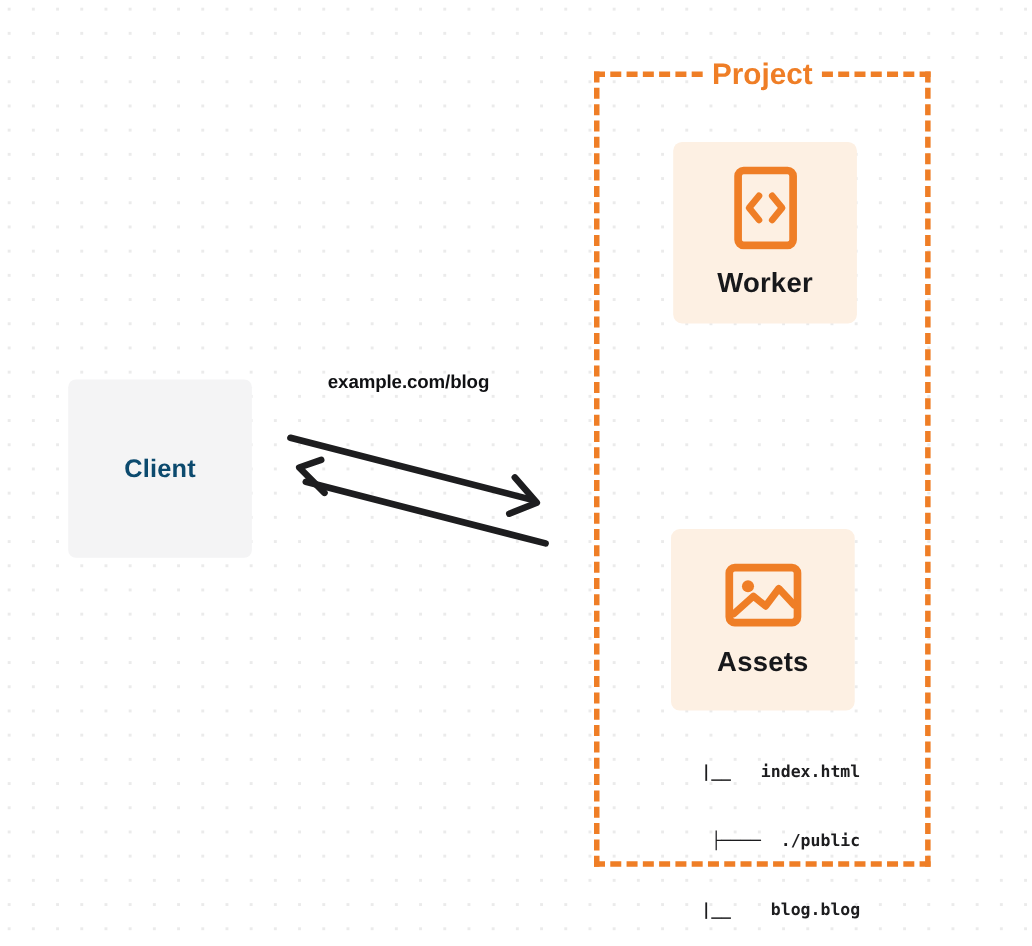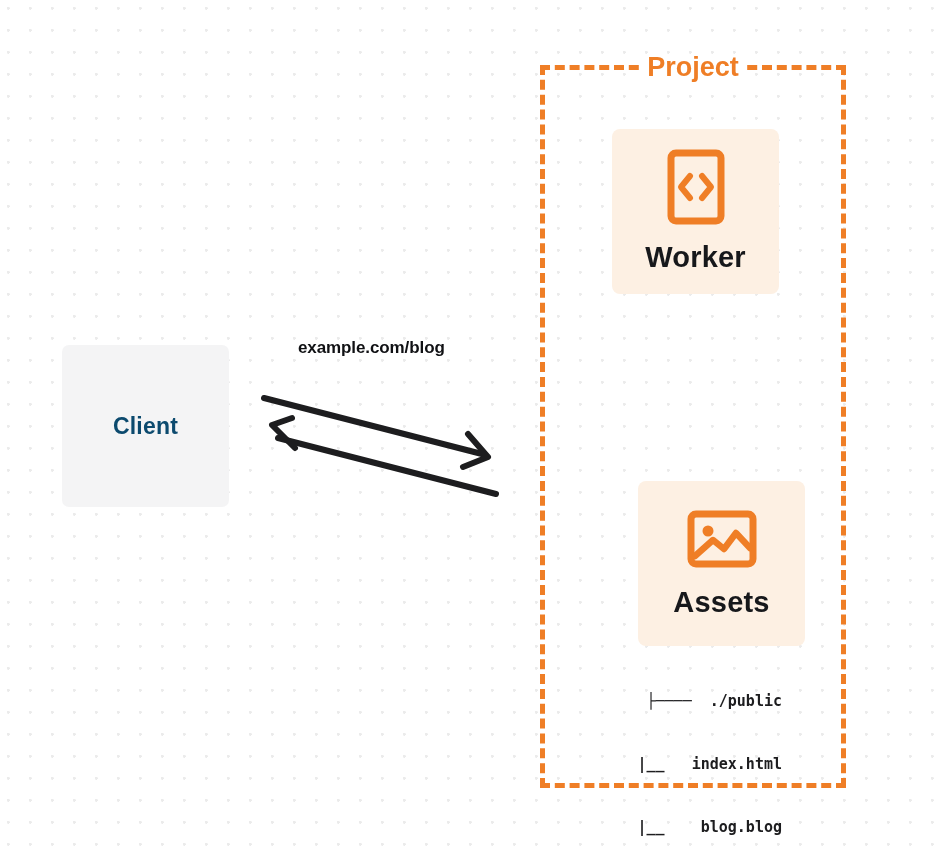--- a/index.html
+++ b/index.html
@@ -97,28 +97,28 @@
     width: 167px;
     height: 165px;
     background: #fdf0e3;
     border-radius: 8px;
     display: flex;
     flex-direction: column;
     align-items: center;
     justify-content: center;
   }
   .card-worker { left: 612px; top: 129px; }
-  .card-assets { left: 638px; top: 481px; text-align: center; }
+  .card-assets { left: 610px; top: 481px; text-align: center; }
 
   .card-icon {
     display: block;
     margin-bottom: 16px;
   }
   .card-label {
-    font-size: 29px;
+    font-size: 25px;
     font-weight: bold;
     color: #17181b;
     letter-spacing: 0.2px;
   }
 
   
   .file-tree {
     position: absolute;
     left: 586px;
     top: 649px;
@@ -173,19 +173,19 @@
   <div class="service-card card-assets">
     <svg class="card-icon" width="70" height="62" viewBox="0 0 70 62">
       <rect x="4" y="6" width="62" height="50" rx="5" ry="5" fill="none" stroke="#ef7e26" stroke-width="7"></rect>
       <circle cx="21" cy="23" r="5.5" fill="#ef7e26"></circle>
       <polyline points="8,48 26,32 37,41 49,25 63,40" fill="none" stroke="#ef7e26" stroke-width="6.5" stroke-linecap="round" stroke-linejoin="round"></polyline>
     </svg>
     <span class="card-label">Assets</span>
   </div>
 
   <div class="file-tree">
+    <span class="tree-row">   |__   index.html</span>
     <span class="tree-row">├────  ./public</span>
-    <span class="tree-row">   |__   index.html</span>
     <span class="tree-row">   |__    blog.blog</span>
     
   </div>
 
 </div>
 
 </body></html>

